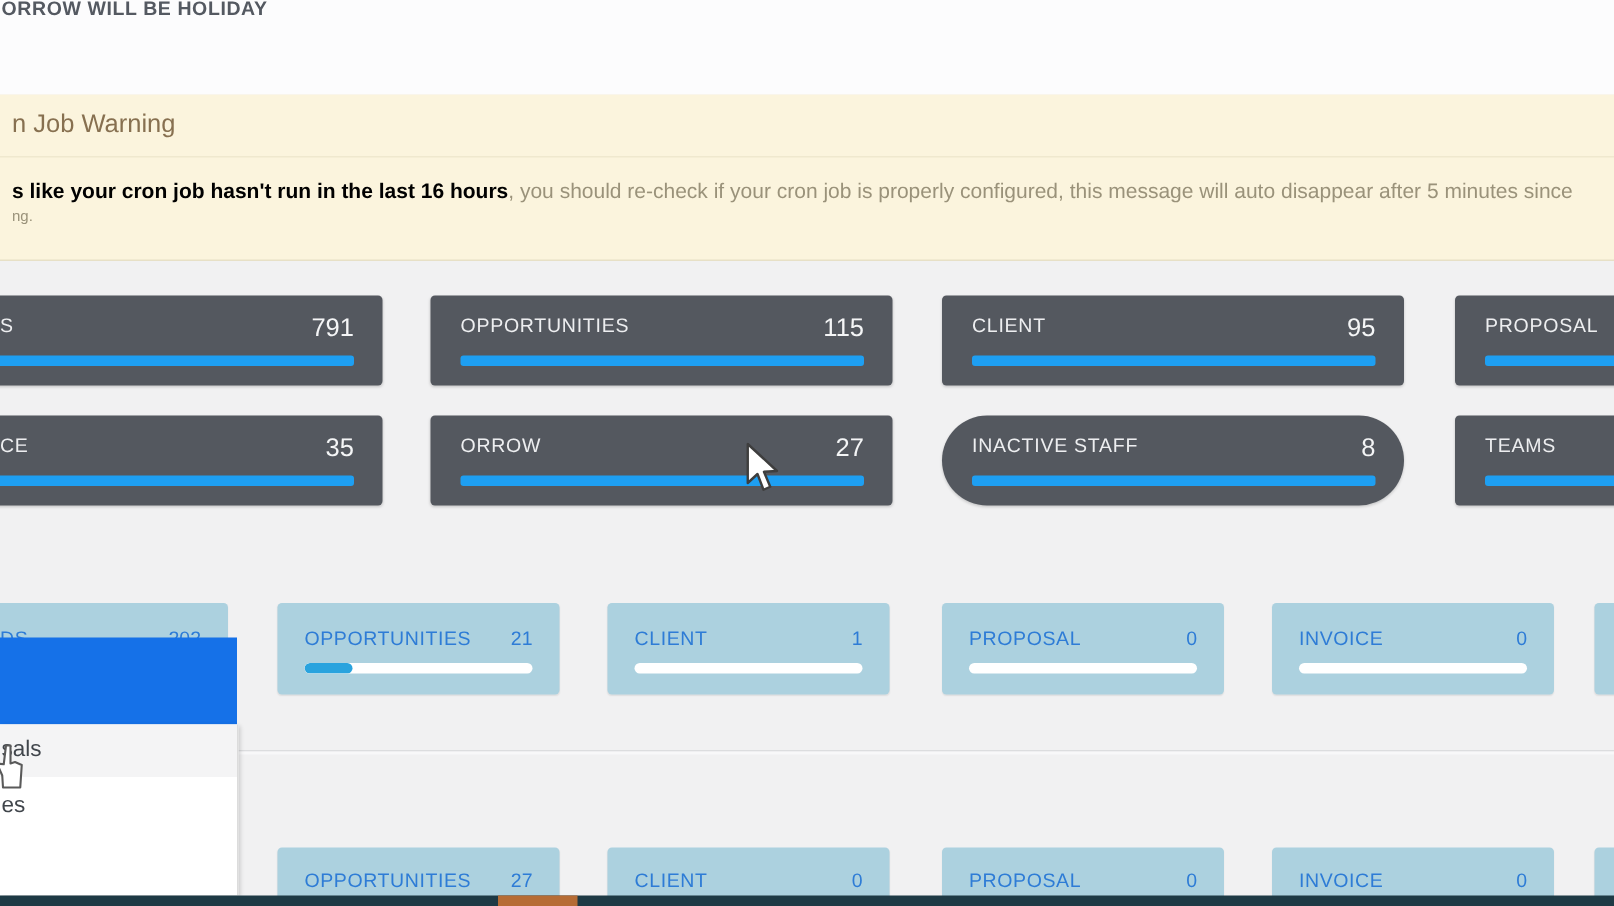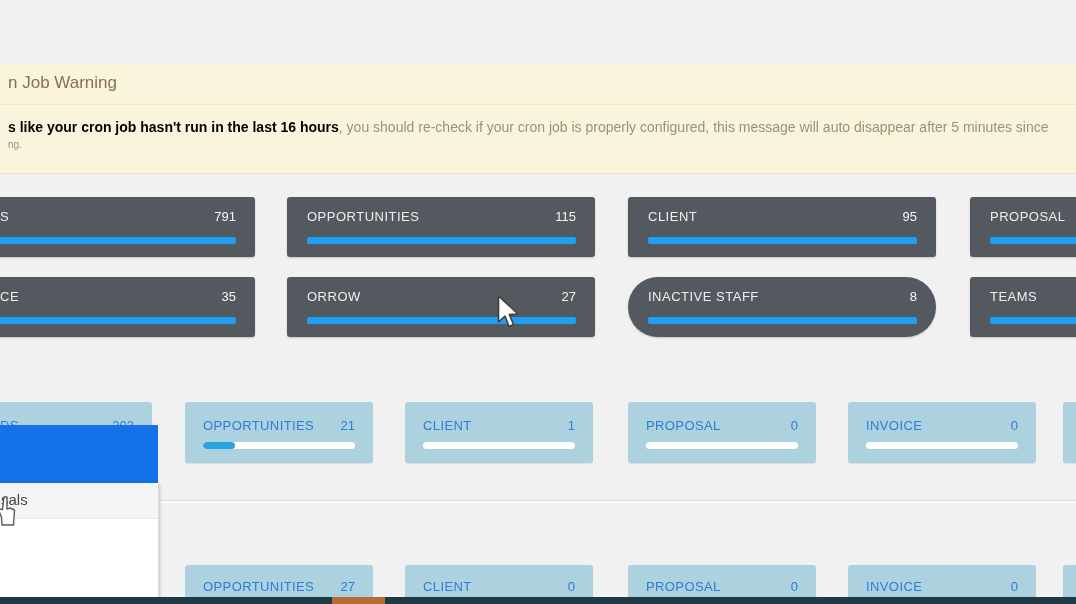--- a/index.html
+++ b/index.html
@@ -20,21 +20,21 @@
   .banner-divider{position:absolute;left:0;top:41px;width:1076px;height:1px;background:#efe8ce;}
   .banner-body{position:absolute;left:8px;top:52px;font-size:14px;line-height:24px;
     color:#9a927a;white-space:nowrap;width:1400px;}
   .banner-body b{color:#000000;font-weight:700;}
   .banner-line2{position:absolute;left:8px;top:76px;font-size:10px;color:#9a927a;}
   
   .dcard{position:absolute;width:308px;height:60px;background:#54585f;border-radius:3px;
     box-shadow:0 1px 2px rgba(0,0,0,.18);}
   .dlabel{position:absolute;left:20px;top:12px;font-size:13px;color:#edeef0;
     letter-spacing:.5px;white-space:nowrap;}
-  .dvalue{position:absolute;right:19px;top:12px;font-size:13px;color:#f4f5f6;}
+  .dvalue{position:absolute;right:19px;top:12px;font-size:17px;color:#f4f5f6;}
   .dbar{position:absolute;left:20px;right:19px;top:40px;height:7px;background:#1e9ff2;border-radius:2px;}
   .dcard.cutL{width:315px;}
   .dcard.cutL .dlabel{left:60px;}
   
   .lcard{position:absolute;width:188px;height:61px;background:#acd1df;border-radius:3px;
     box-shadow:0 1px 1px rgba(0,0,0,.08);}
   .llabel{position:absolute;left:18px;top:16px;font-size:13px;color:#2e7cd6;
     letter-spacing:.4px;white-space:nowrap;}
   .lvalue{position:absolute;right:18px;top:16px;font-size:13px;color:#2e7cd6;margin-left:20px;}
   .ltrack{position:absolute;left:18px;right:18px;top:40px;height:7px;background:#ffffff;border-radius:4px;overflow:hidden;}
@@ -58,20 +58,23 @@
   .cursor-hand{position:absolute;left:-3px;top:496px;z-index:9;}
   
   .playerbar{position:absolute;left:0;top:597px;width:1076px;height:7px;background:#1e3a45;z-index:8;}
   .playerseg{position:absolute;left:332px;top:0;width:53px;height:7px;background:#b66c35;}
 </style>
 </head>
 <body>
 
 <div id="canvas">
 
+  <div class="topband">
+    <div class="top-note">ORROW WILL BE HOLIDAY</div>
+  </div>
 
   <div class="banner">
     <div class="banner-title">n Job Warning</div>
     <div class="banner-divider"></div>
     <div class="banner-body"><b>s like your cron job hasn't run in the last 16 hours</b><span>, you should re-check if your cron job is properly configured, this message will auto disappear after 5 minutes since</span></div>
     <div class="banner-line2">ng.</div>
   </div>
 
   <div class="dcard cutL" style="left:-60px;top:197px;">
     <span class="dlabel">S</span>
@@ -171,20 +174,23 @@
     <span class="llabel" style="top:14px;">INVOICE</span>
     <span class="lvalue" style="top:14px;">0</span>
   </div>
   <div class="lcard" style="left:1063px;top:565px;"></div>
 
   <div class="dd-header"></div>
   <div class="dd-panel">
     <div class="dd-item1">
       <span>sals</span>
     </div>
+    <div class="dd-item2">
+      <span>es</span>
+    </div>
   </div>
 
   <div class="cursor-hand">
     <svg width="20" height="32" viewBox="0 0 20 32">
       <path d="M7 1 L10 1 L10 13 L13 12 L17.5 14 L16.5 29 L5 29 L4.5 21 L1 13 L5.5 13.5 Z" fill="#ffffff" stroke="#5a5a5a" stroke-width="1.4" stroke-linejoin="round"></path>
     </svg>
   </div>
 
   <div class="cursor-arrow">
     <svg width="24" height="34" viewBox="0 0 24 34">

